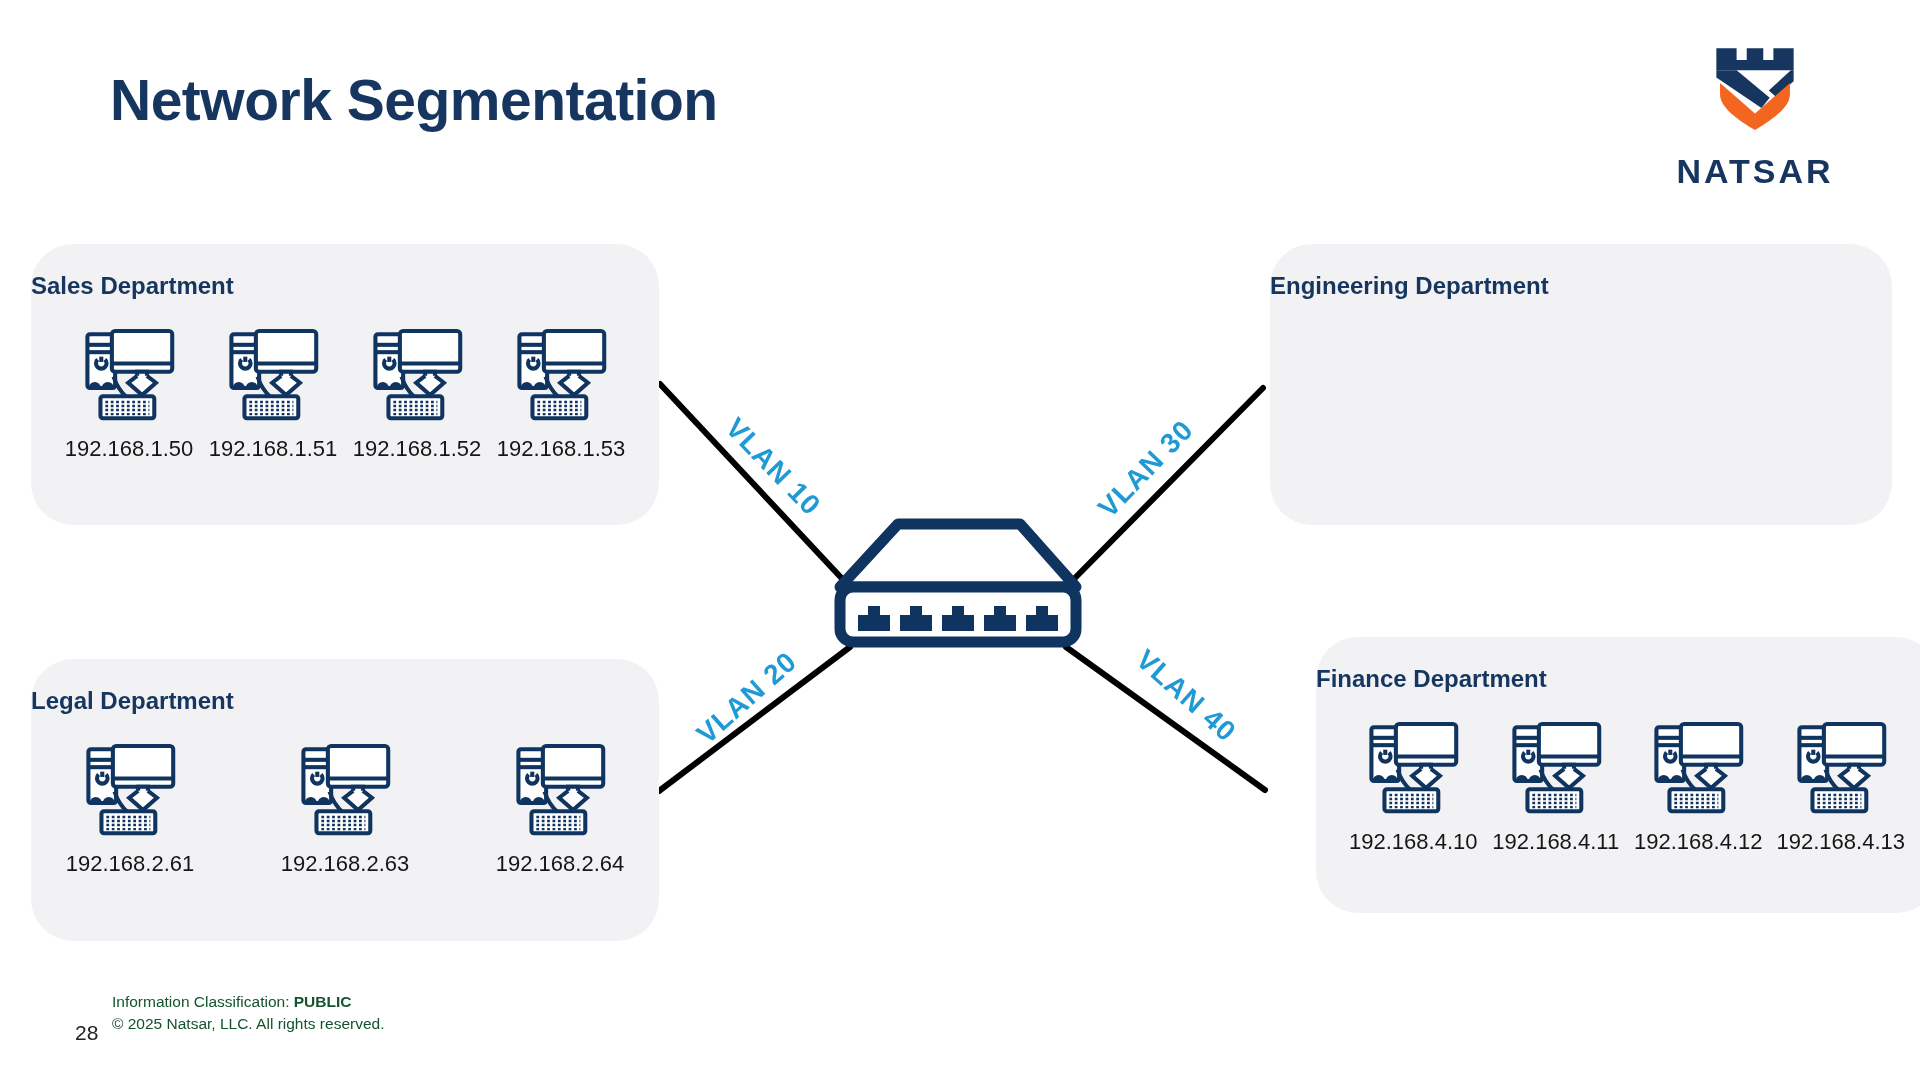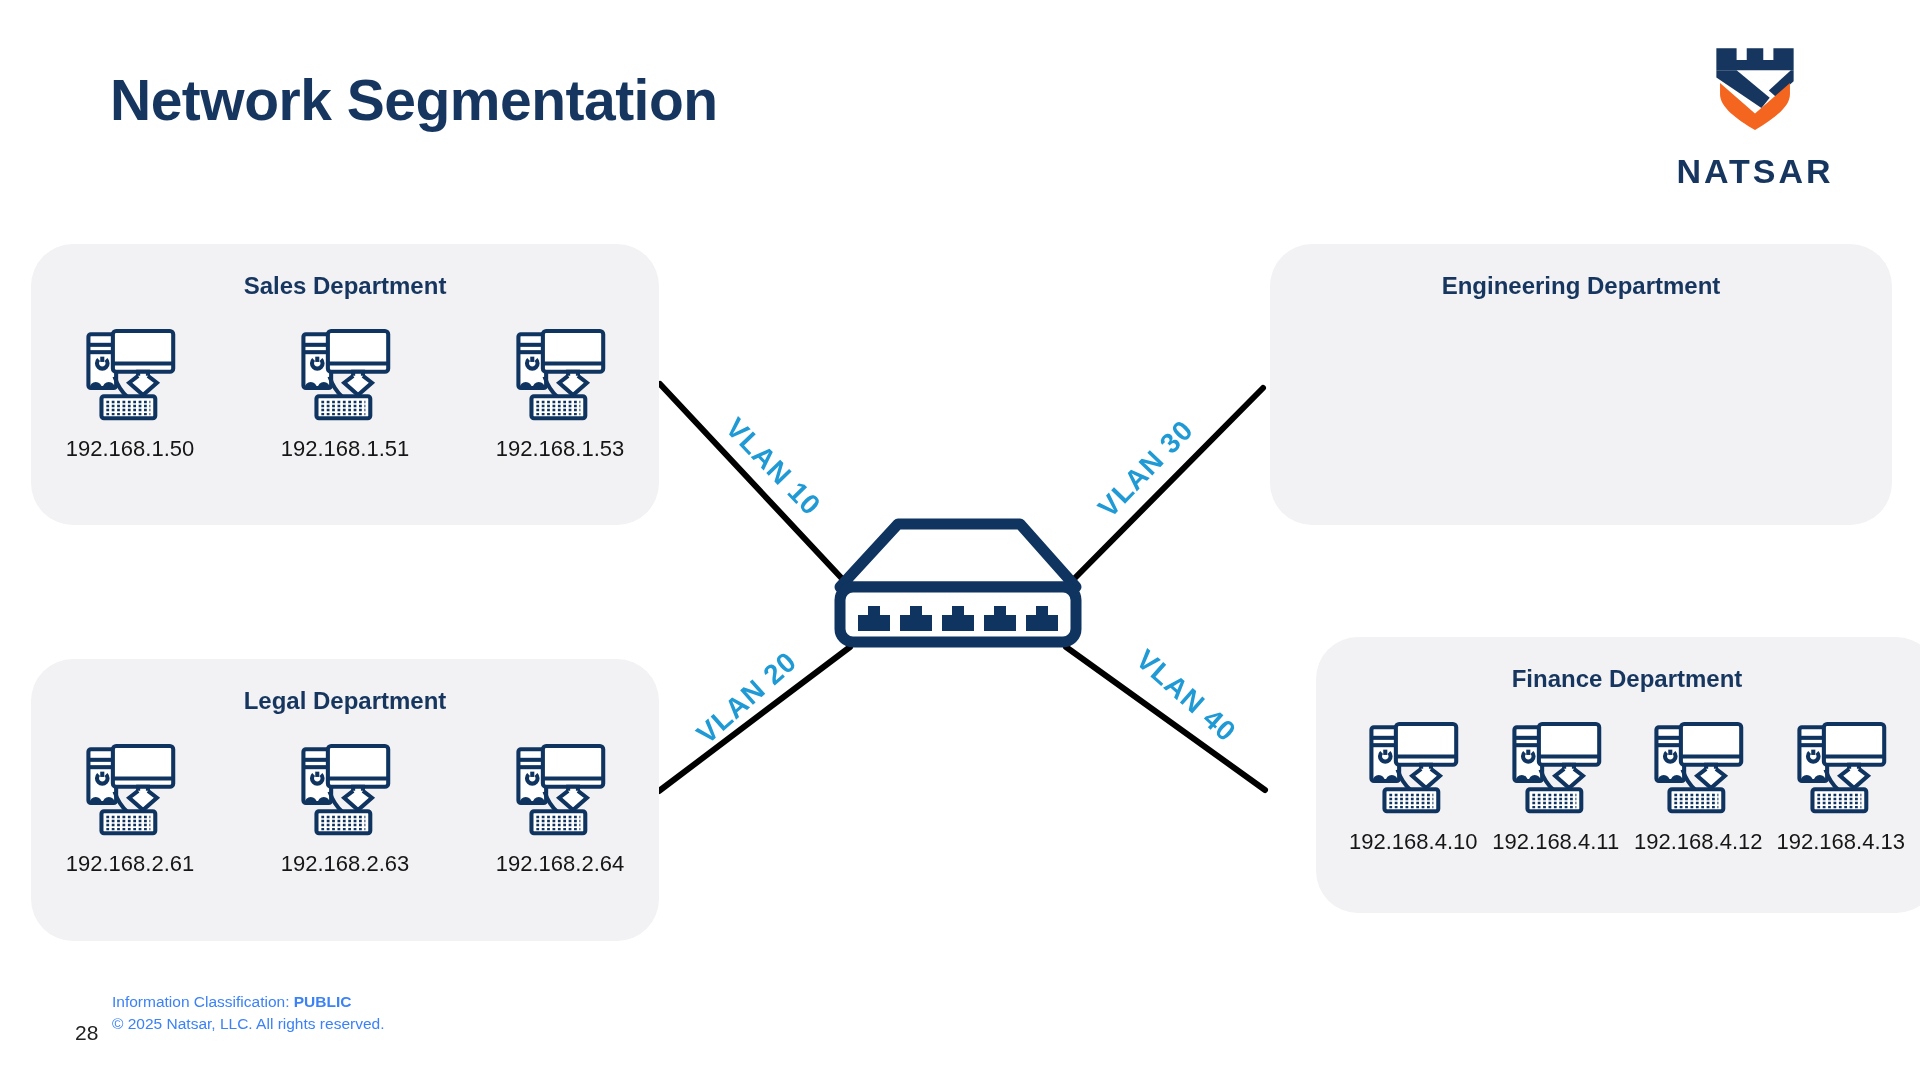--- a/index.html
+++ b/index.html
@@ -16,21 +16,21 @@
   
   .logo { position:absolute; left:1650px; top:44px; width:210px; text-align:center; }
   .logo svg { display:block; margin:0 auto; }
   .logo .brand { margin-top:4px; font-size:34px; font-weight:bold; color:#16365f; letter-spacing:3px; }
 
   
   svg.links { position:absolute; left:0; top:0; z-index:1; }
 
   
   .dept { position:absolute; background:#f2f2f4; border-radius:42px; z-index:2; }
-  .dept h2 { text-align:center; padding-top:28px; font-size:24px; font-weight:bold; color:#16365f; }
+  .dept h2 { padding-top:28px; font-size:24px; font-weight:bold; color:#16365f; }
   .dept .row { display:flex; justify-content:space-between; padding:26px 26px 0 26px; }
   .ws { display:flex; flex-direction:column; align-items:center; width:146px; }
   .ws svg.pc { width:106px; height:98px; }
   .ws .ip { margin-top:12px; font-size:22px; color:#161616; white-space:nowrap; }
 
   #dept-sales       { left:31px;   top:244px; width:628px; height:281px; }
   #dept-engineering { left:1270px; top:244px; width:622px; height:281px; }
   #dept-legal       { left:31px;   top:659px; width:628px; height:282px; }
   #dept-finance     { left:1316px; top:637px; width:622px; height:276px; }
 
@@ -39,21 +39,21 @@
 
   
   .vlan { position:absolute; z-index:4; font-size:28px; font-weight:bold; color:#1f9ad5; letter-spacing:1px; white-space:nowrap; }
   #vlan-10 { left:773px;  top:467px; transform:translate(-50%,-50%) rotate(46deg); }
   #vlan-20 { left:747px;  top:698px; transform:translate(-50%,-50%) rotate(-41.5deg); }
   #vlan-30 { left:1146px; top:469px; transform:translate(-50%,-50%) rotate(-46deg); }
   #vlan-40 { left:1186px; top:696px; transform:translate(-50%,-50%) rotate(41.5deg); }
 
   
   .pagenum { position:absolute; left:75px; top:1021px; font-size:21px; color:#222; }
-  .foot { position:absolute; left:112px; top:991px; font-size:15.5px; color:#3b82f6; line-height:1.42; }
+  .foot { position:absolute; left:112px; top:991px; font-size:15.5px; color:#14532d; line-height:1.42; }
   .foot b { font-weight:bold; }
 
   .hidden-defs { position:absolute; width:0; height:0; overflow:hidden; }
 </style>
 </head>
 <body>
 
 <svg class="hidden-defs" aria-hidden="true">
   <symbol id="pc-icon" viewBox="0 0 130 120">
     <g stroke="#103460" stroke-width="5" fill="none">
@@ -133,20 +133,26 @@
       <div class="ws">
         <svg class="pc">
             <use href="#pc-icon"></use>
           </svg>
         <div class="ip">192.168.1.51</div>
       </div>
       <div class="ws">
         <svg class="pc">
             <use href="#pc-icon"></use>
           </svg>
+        <div class="ip">192.168.1.52</div>
+      </div>
+      <div class="ws">
+        <svg class="pc">
+            <use href="#pc-icon"></use>
+          </svg>
         <div class="ip">192.168.1.53</div>
       </div>
     </div>
   </section>
 
   <section class="dept" id="dept-engineering">
     <h2>Engineering Department</h2>
   </section>
 
   <section class="dept" id="dept-legal">

